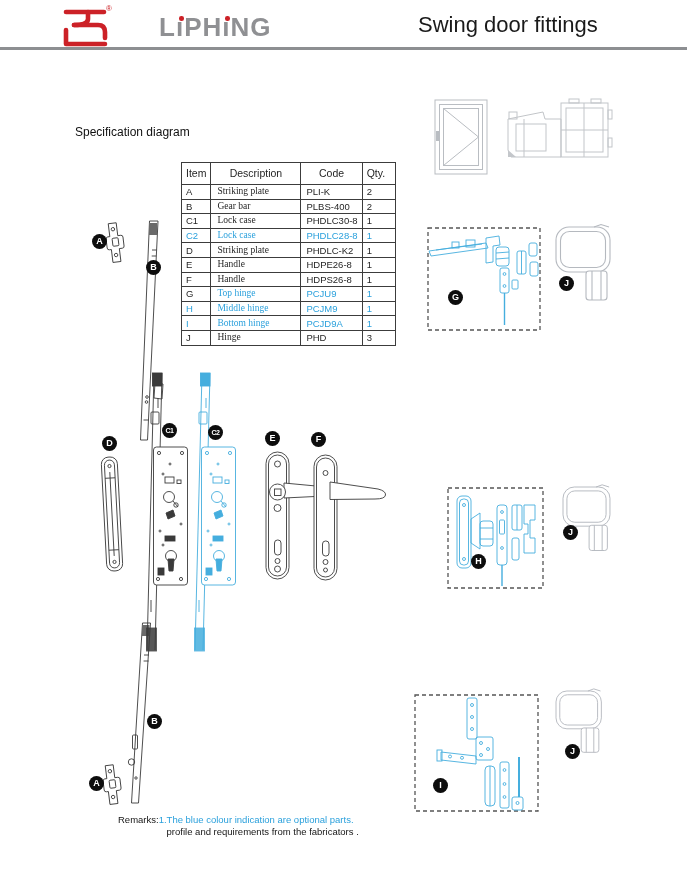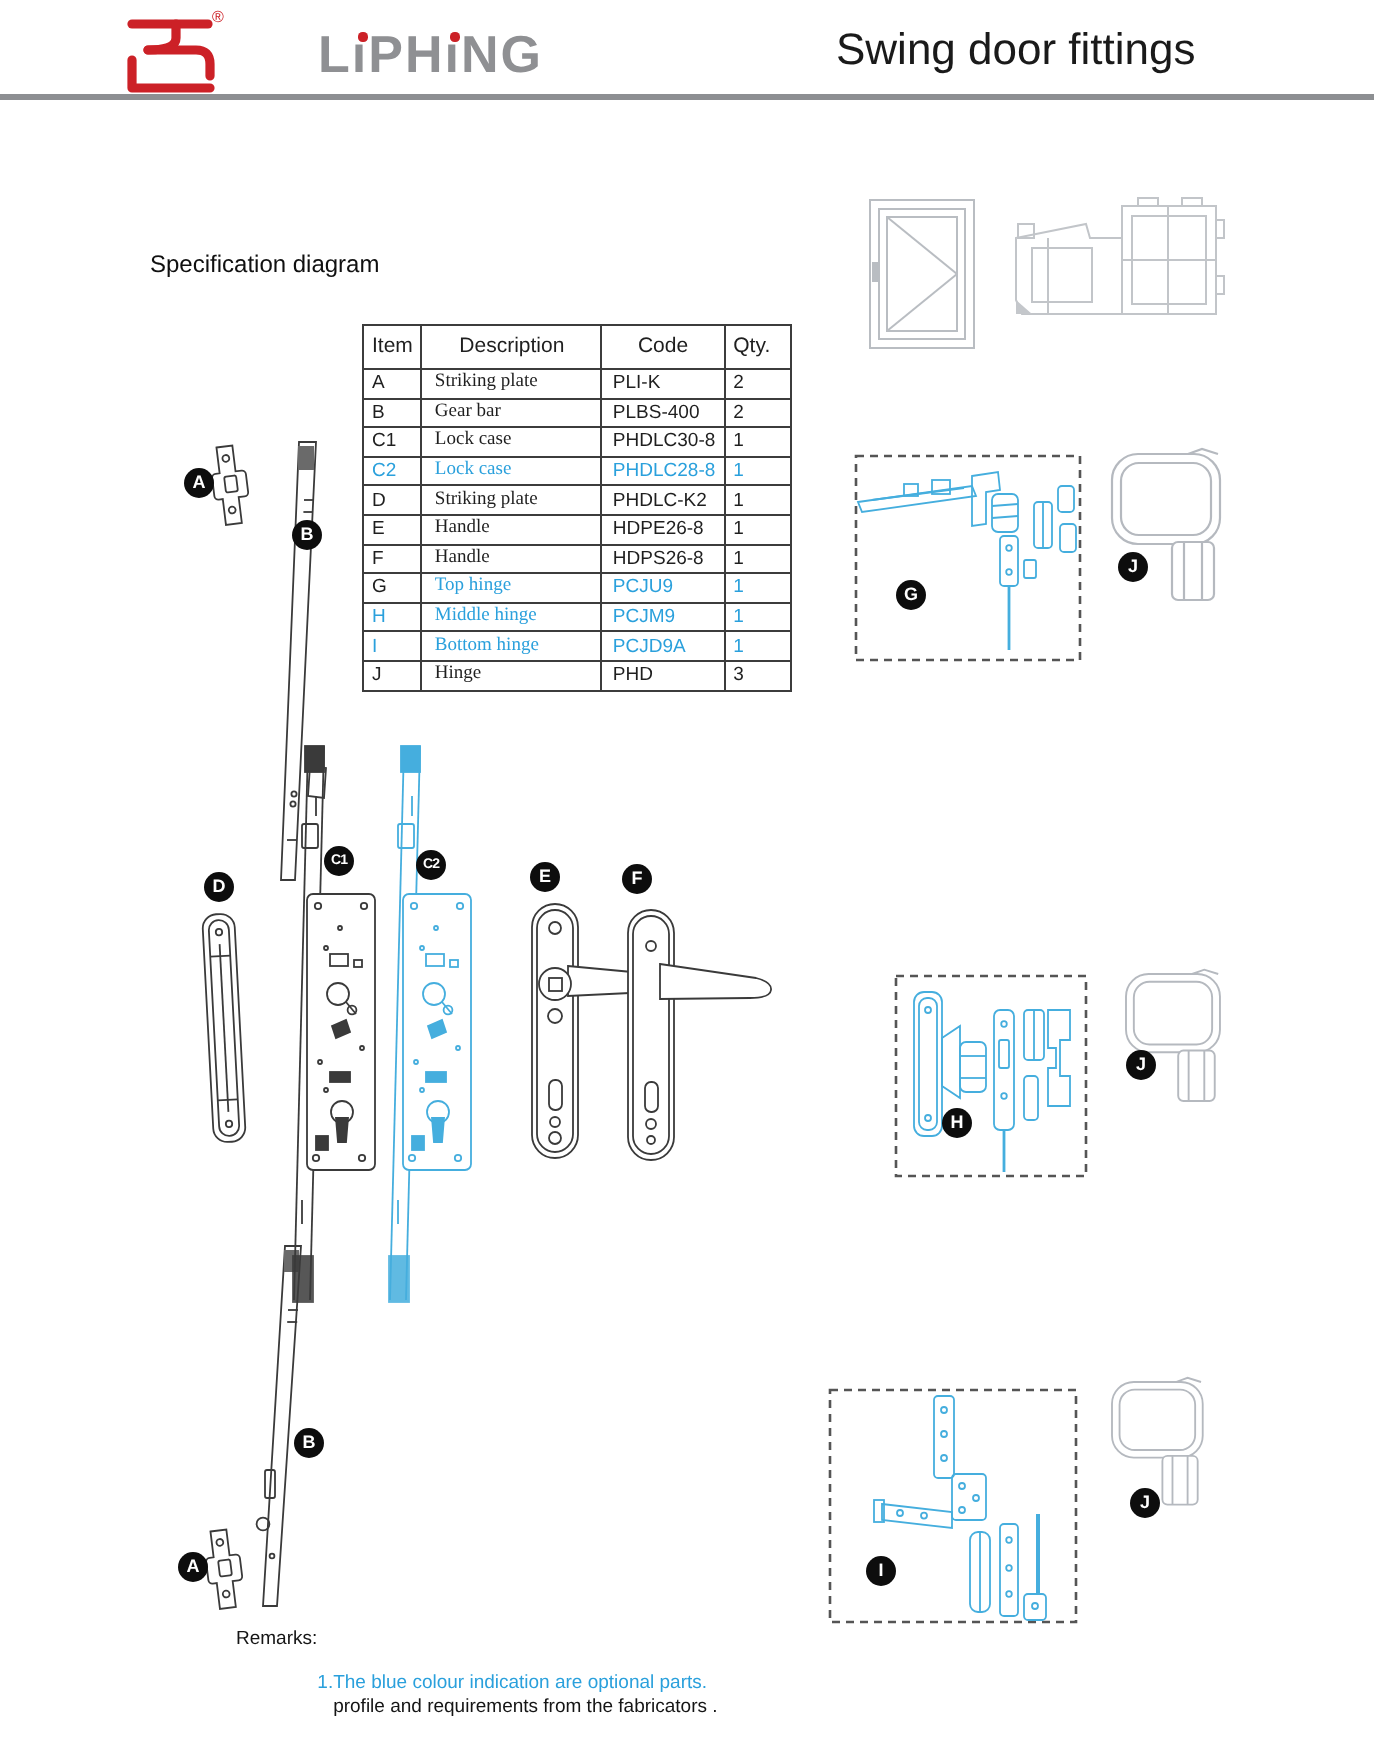--- a/index.html
+++ b/index.html
@@ -43,21 +43,21 @@
   
   .mk{position:absolute;width:15px;height:15px;border-radius:50%;background:#0d0d0d;
       color:#fff;font-size:9px;font-weight:bold;text-align:center;line-height:15px;}
   .mk.two{font-size:7px;letter-spacing:-0.5px;}
 
   
   .remarks{position:absolute;left:118px;top:814px;font-size:9.5px;line-height:11.8px;
            display:flex;align-items:flex-start;color:#151515;}
   .remarks .lbl{white-space:nowrap;}
   .remarks .items div{white-space:pre-wrap;}
-  .remarks .items .blue{color:var(--blue);margin-top:22px;}
+  .remarks .items .blue{color:var(--blue);}
 
   svg.art{position:absolute;left:0;top:0;pointer-events:none;}
 </style>
 </head>
 <body>
 
 <div id="page">
 
   <svg class="art" width="687" height="60">
     <g stroke="#cc2127" stroke-width="4.6" fill="none" stroke-linecap="round" stroke-linejoin="round">

